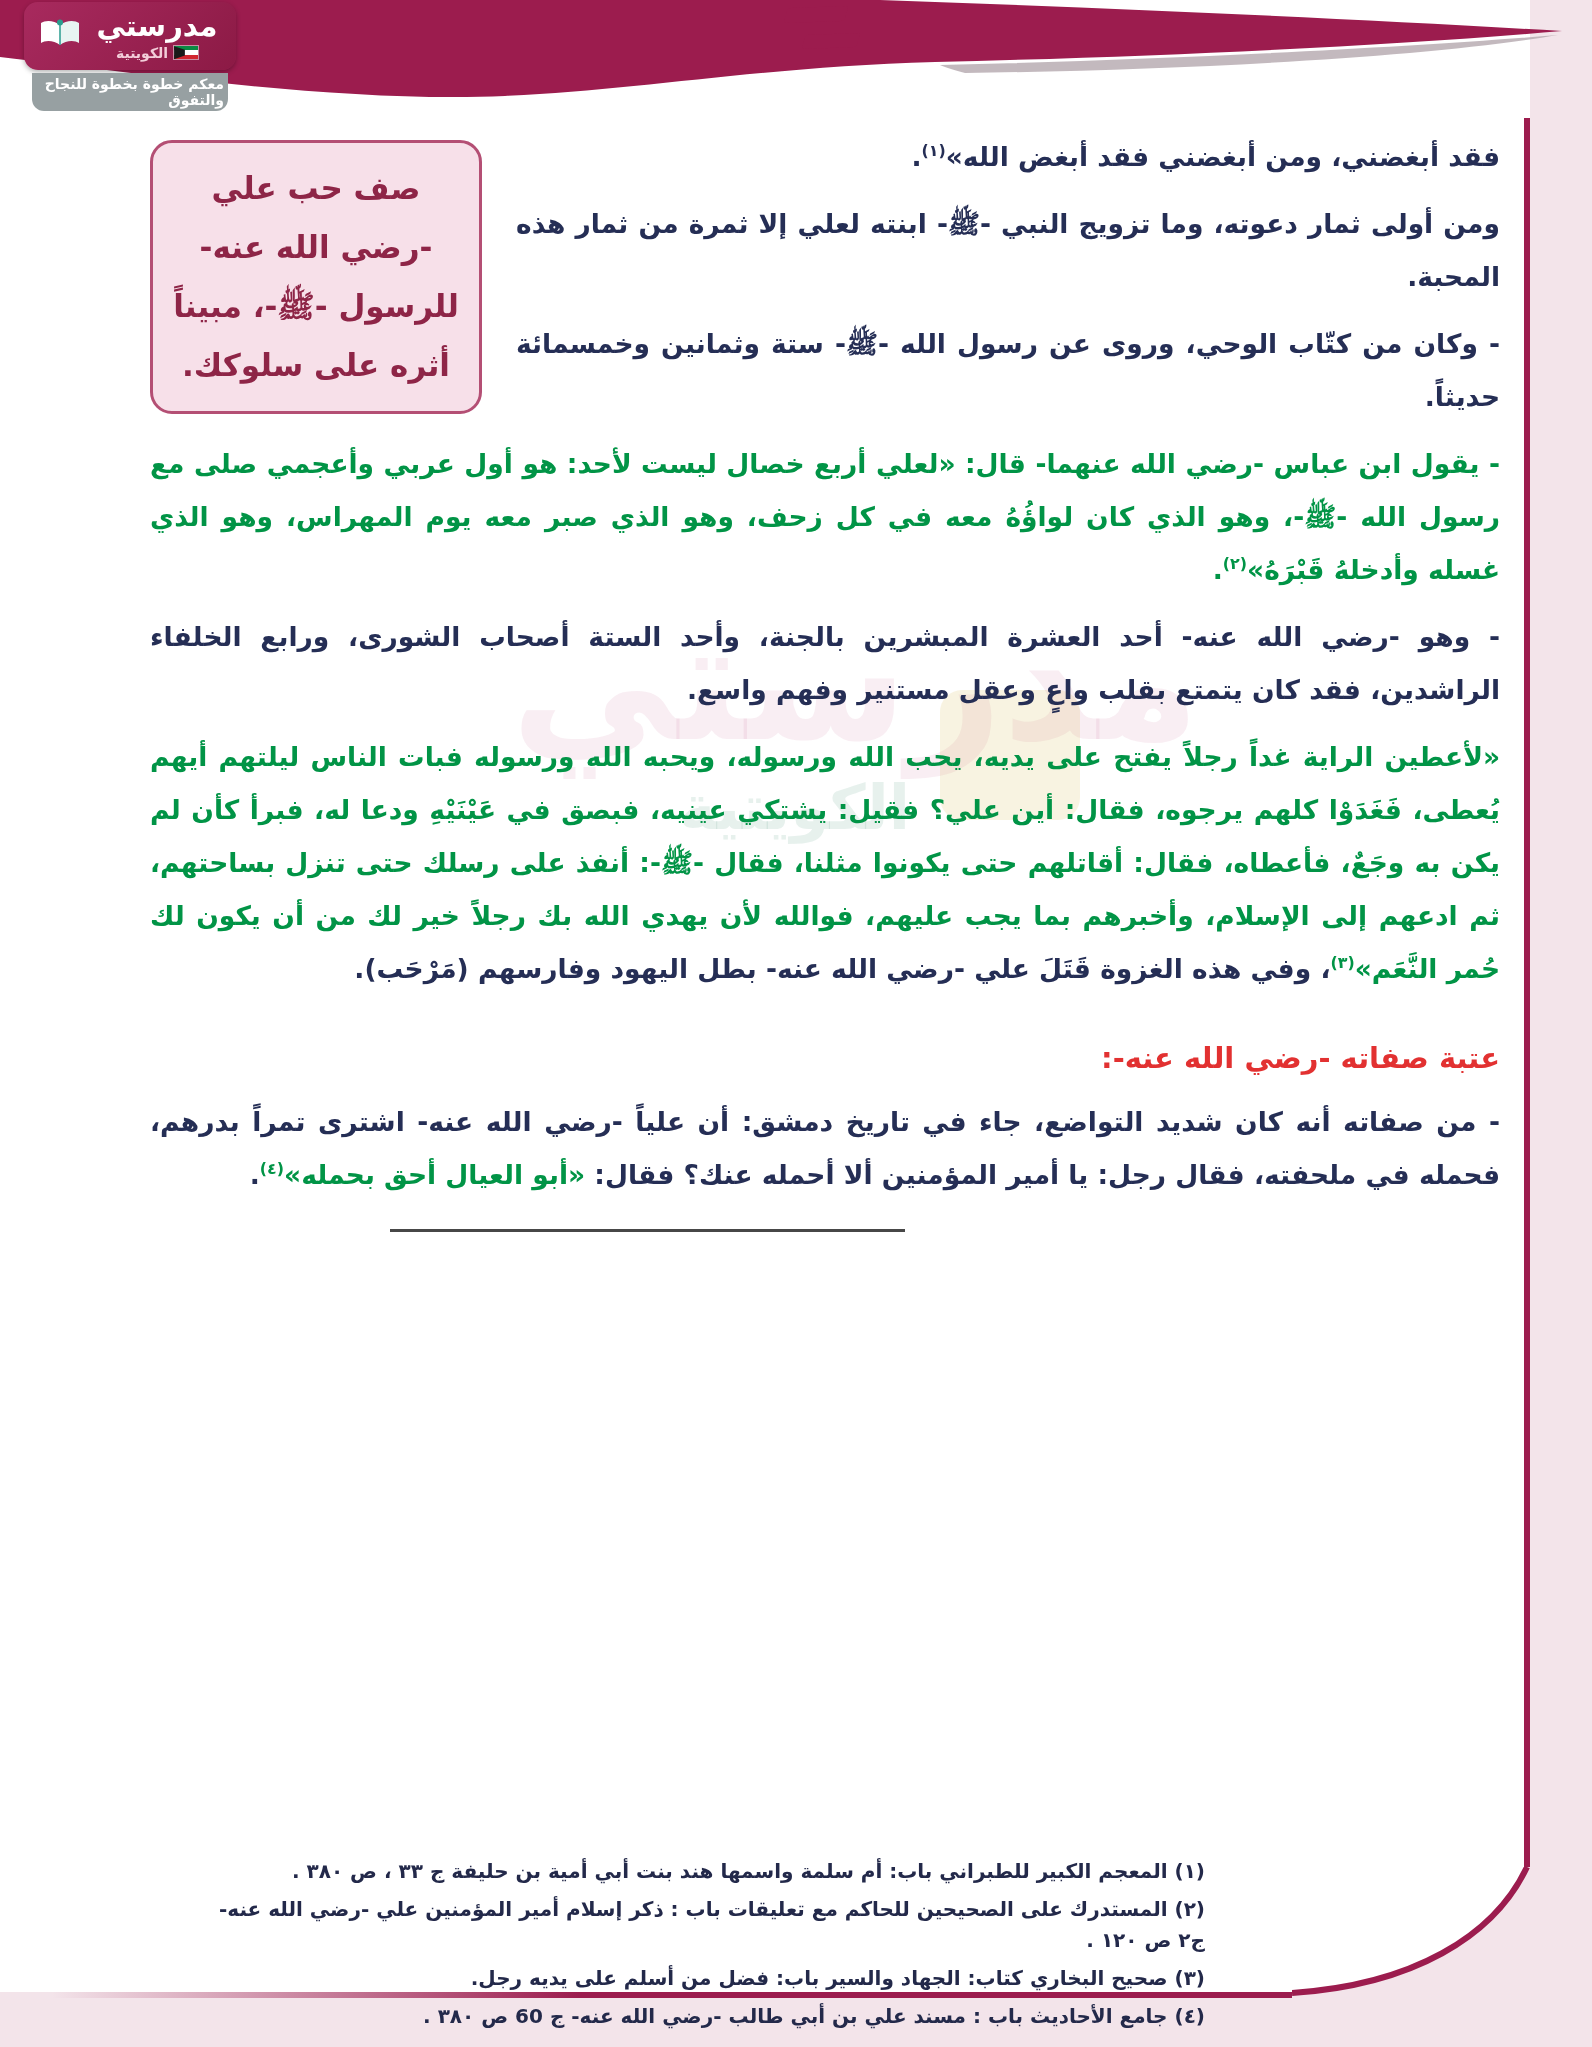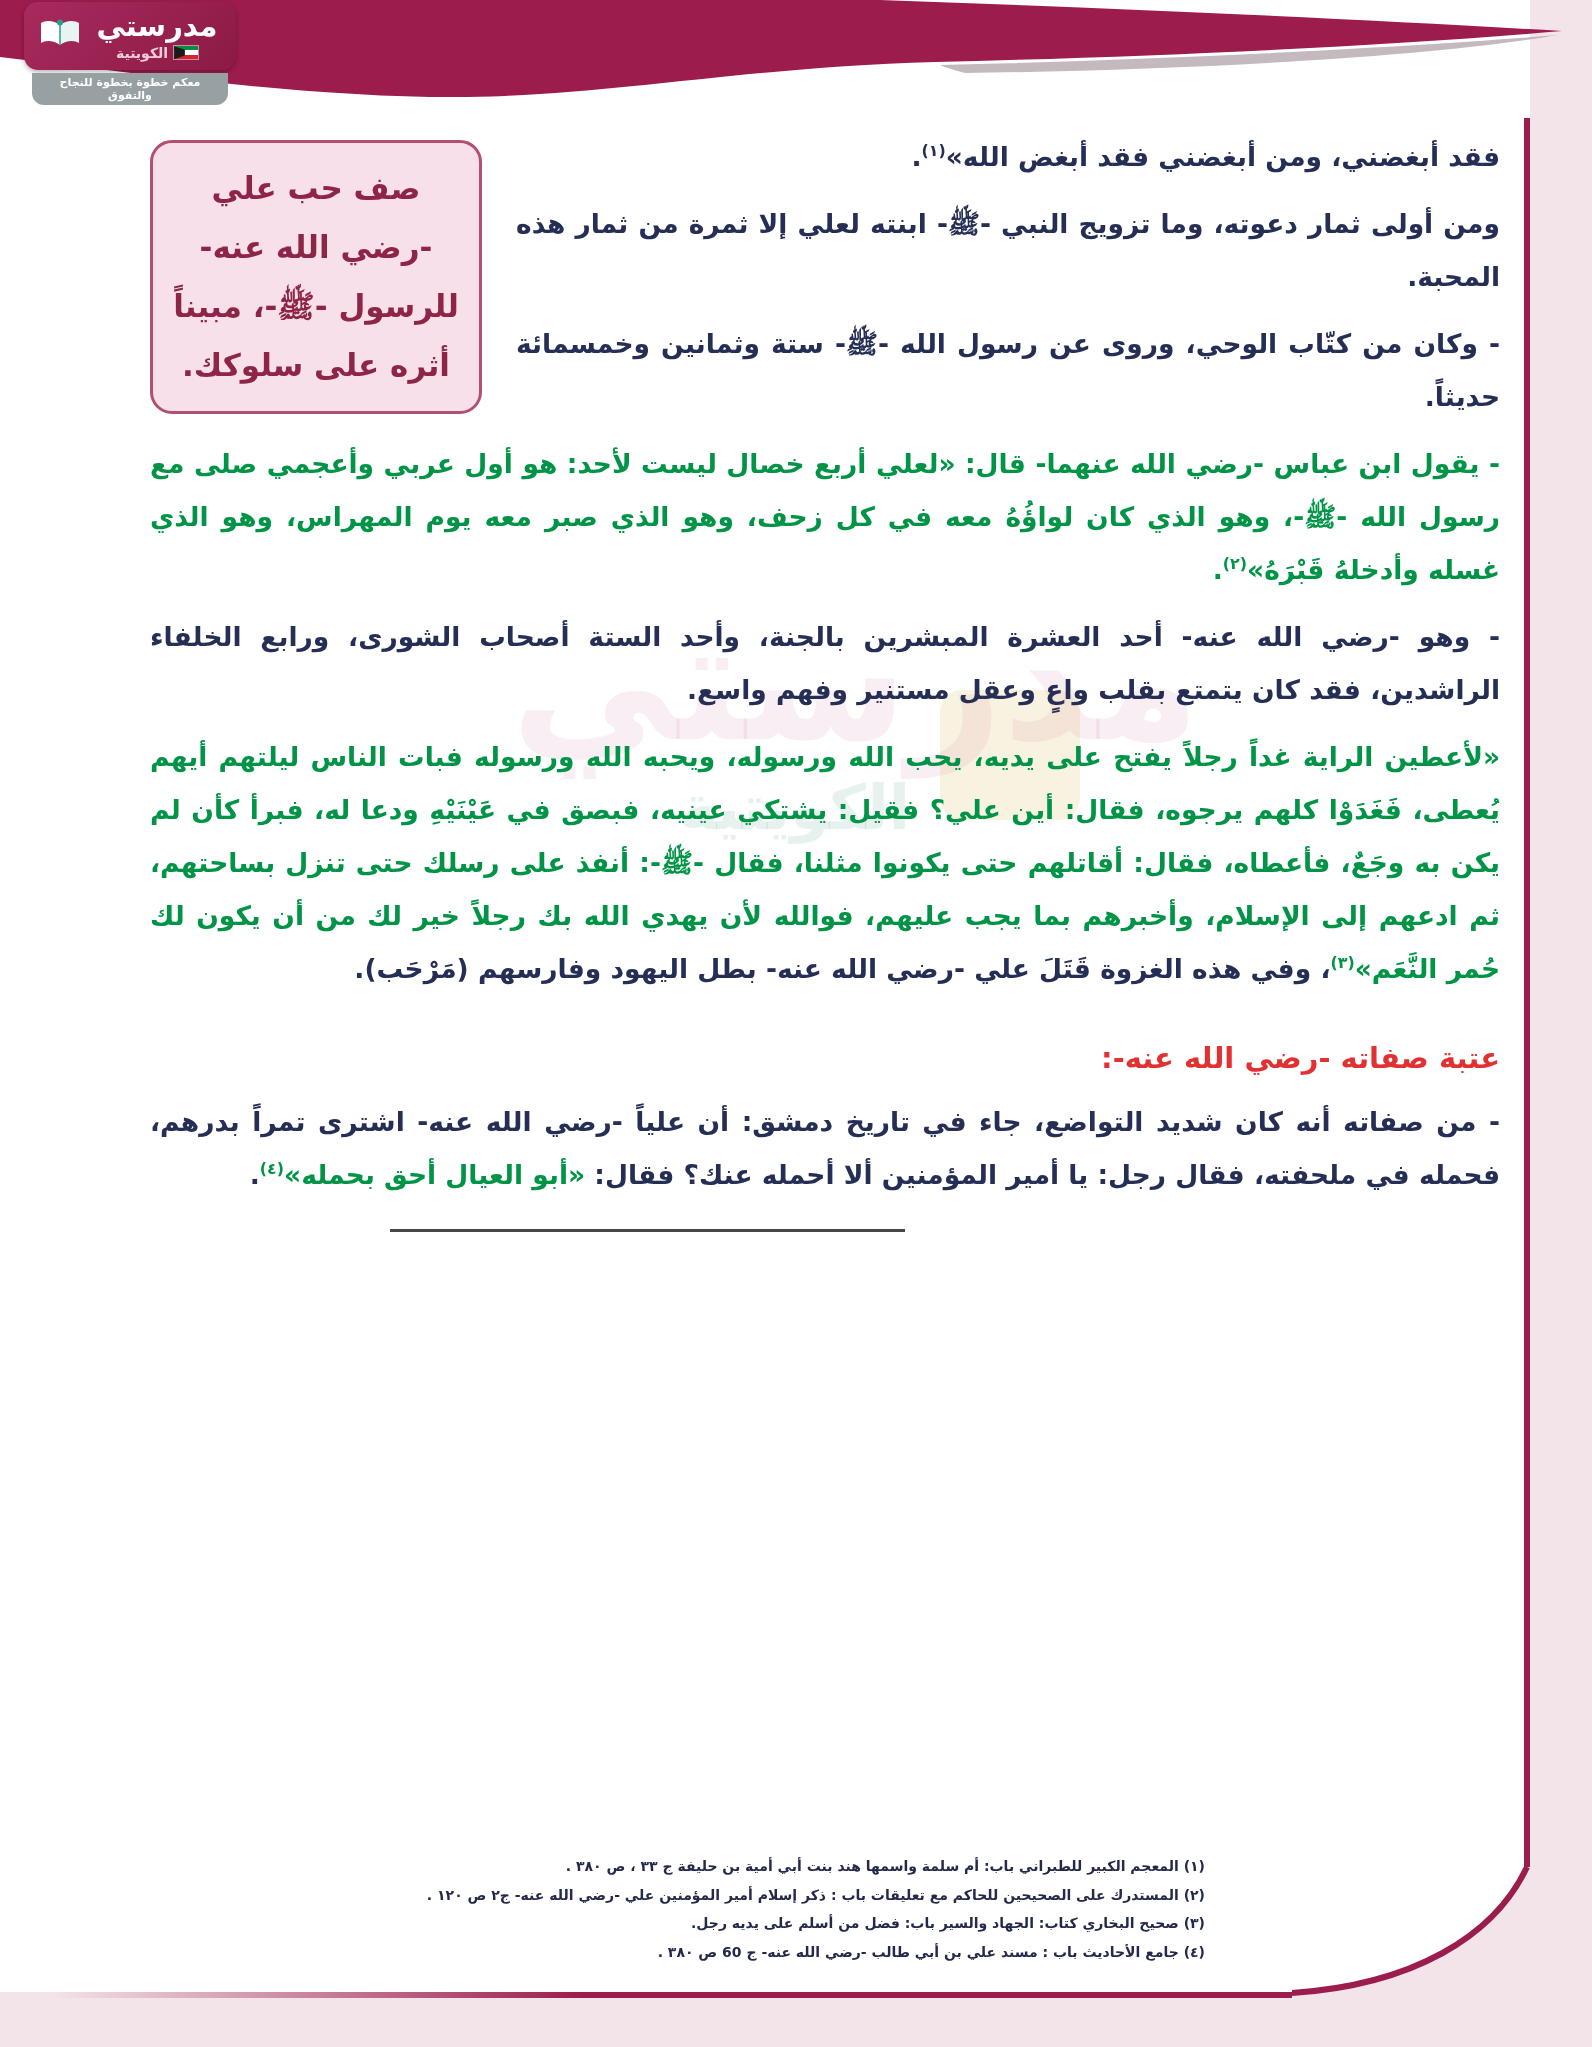--- a/index.html
+++ b/index.html
@@ -42,21 +42,21 @@
   .logo-text { flex: 1; text-align: center; }
   .logo-title { font-size: 29px; color: #ffffff; font-weight: 700; line-height: 1.05; }
   .logo-sub-row { direction: rtl; display: flex; align-items: center; justify-content: center; gap: 6px; margin-top: 3px; }
   .logo-subtitle { font-size: 14px; color: #f3cdd9; font-weight: 700; }
   .kuwait-flag { position: relative; display: inline-block; width: 24px; height: 13px; overflow: hidden;
     background: linear-gradient(to bottom, #0a8a43 0 33%, #ffffff 33% 66%, #d22630 66% 100%);
     outline: 1px solid rgba(255,255,255,.5); }
   .kuwait-flag .flag-trap { position: absolute; top: 0; left: 0; width: 45%; height: 100%;
     background: #1a1a1a; clip-path: polygon(0 0, 100% 28%, 100% 72%, 0 100%); }
   .logo-tagline { margin: 3px auto 0; width: 196px; background: #97a0a2; color: #ffffff;
-    font-size: 11px; font-weight: 700; text-align: center; border-radius: 0 0 12px 12px; padding: 3px 4px; }
+    font-size: 14px; font-weight: 700; text-align: right; border-radius: 0 0 12px 12px; padding: 3px 4px; }
 
   
   .watermark { position: absolute; top: 600px; left: 380px; width: 820px; z-index: 1; pointer-events: none; }
   .wm-text { font-size: 165px; font-weight: 700; color: rgba(197, 93, 133, 0.10); line-height: 1; }
   .wm-sub  { font-size: 62px; font-weight: 700; color: rgba(60, 140, 110, 0.12); margin-right: 290px; margin-top: 6px; }
   .wm-book { position: absolute; top: 90px; left: 560px; width: 140px; height: 130px;
     background: rgba(214, 180, 70, 0.16); border-radius: 22px; }
 
   
   .content {
@@ -73,21 +73,21 @@
     padding: 16px 18px; margin: 10px 34px 20px 0;
     color: #8e2547; font-size: 31px; line-height: 1.9; text-align: center; font-weight: 700;
   }
 
   .section-heading { color: #e23131; font-size: 29px; font-weight: 700; margin: 46px 0 20px; }
 
   .content-divider { width: 515px; height: 2.5px; background: #474747; margin-top: 28px; margin-right: 595px; }
 
   
   .footnotes { position: absolute; top: 1856px; right: 387px; width: 1000px; z-index: 2;
-    color: #23294a; font-size: 14px; font-weight: 700; text-align: right; }
+    color: #23294a; font-size: 20px; font-weight: 700; text-align: right; }
   .footnote { margin: 0 0 7px; line-height: 1.55; }
 </style>
 </head>
 <body>
 
 <div class="page">
 
   <div class="margin-right"></div>
   <div class="margin-bottom"></div>
   <div class="rule-right"></div>

